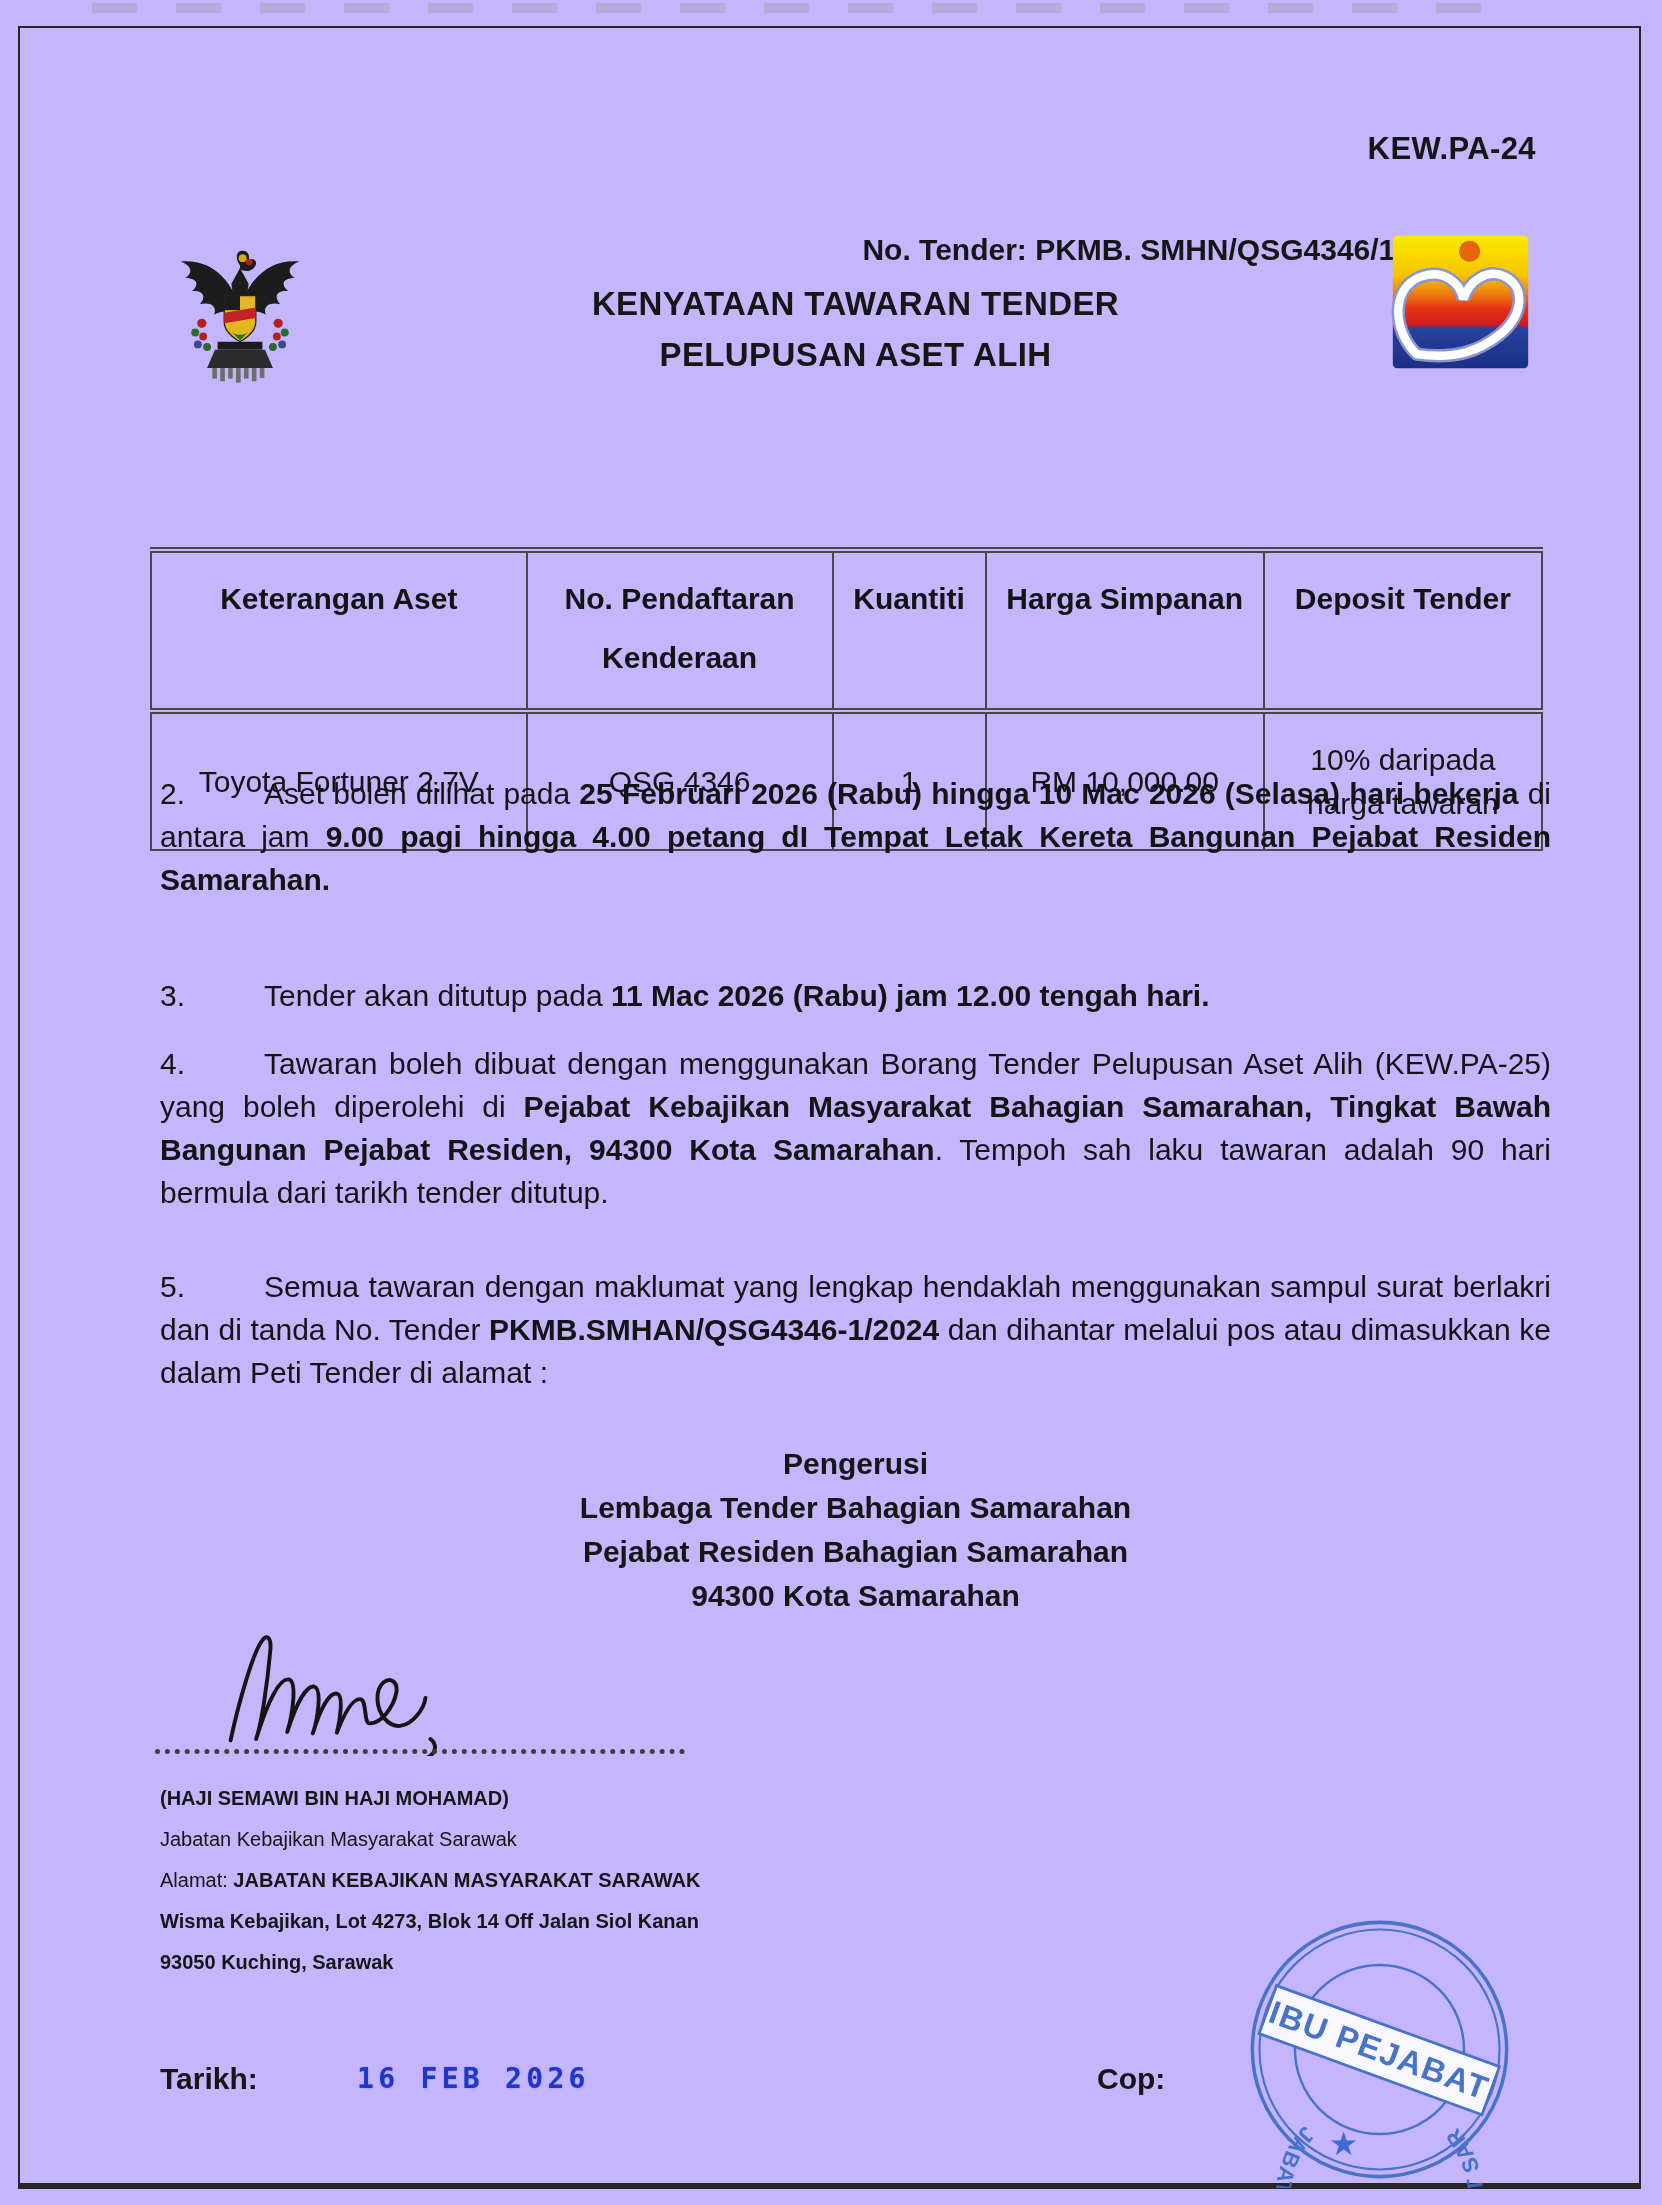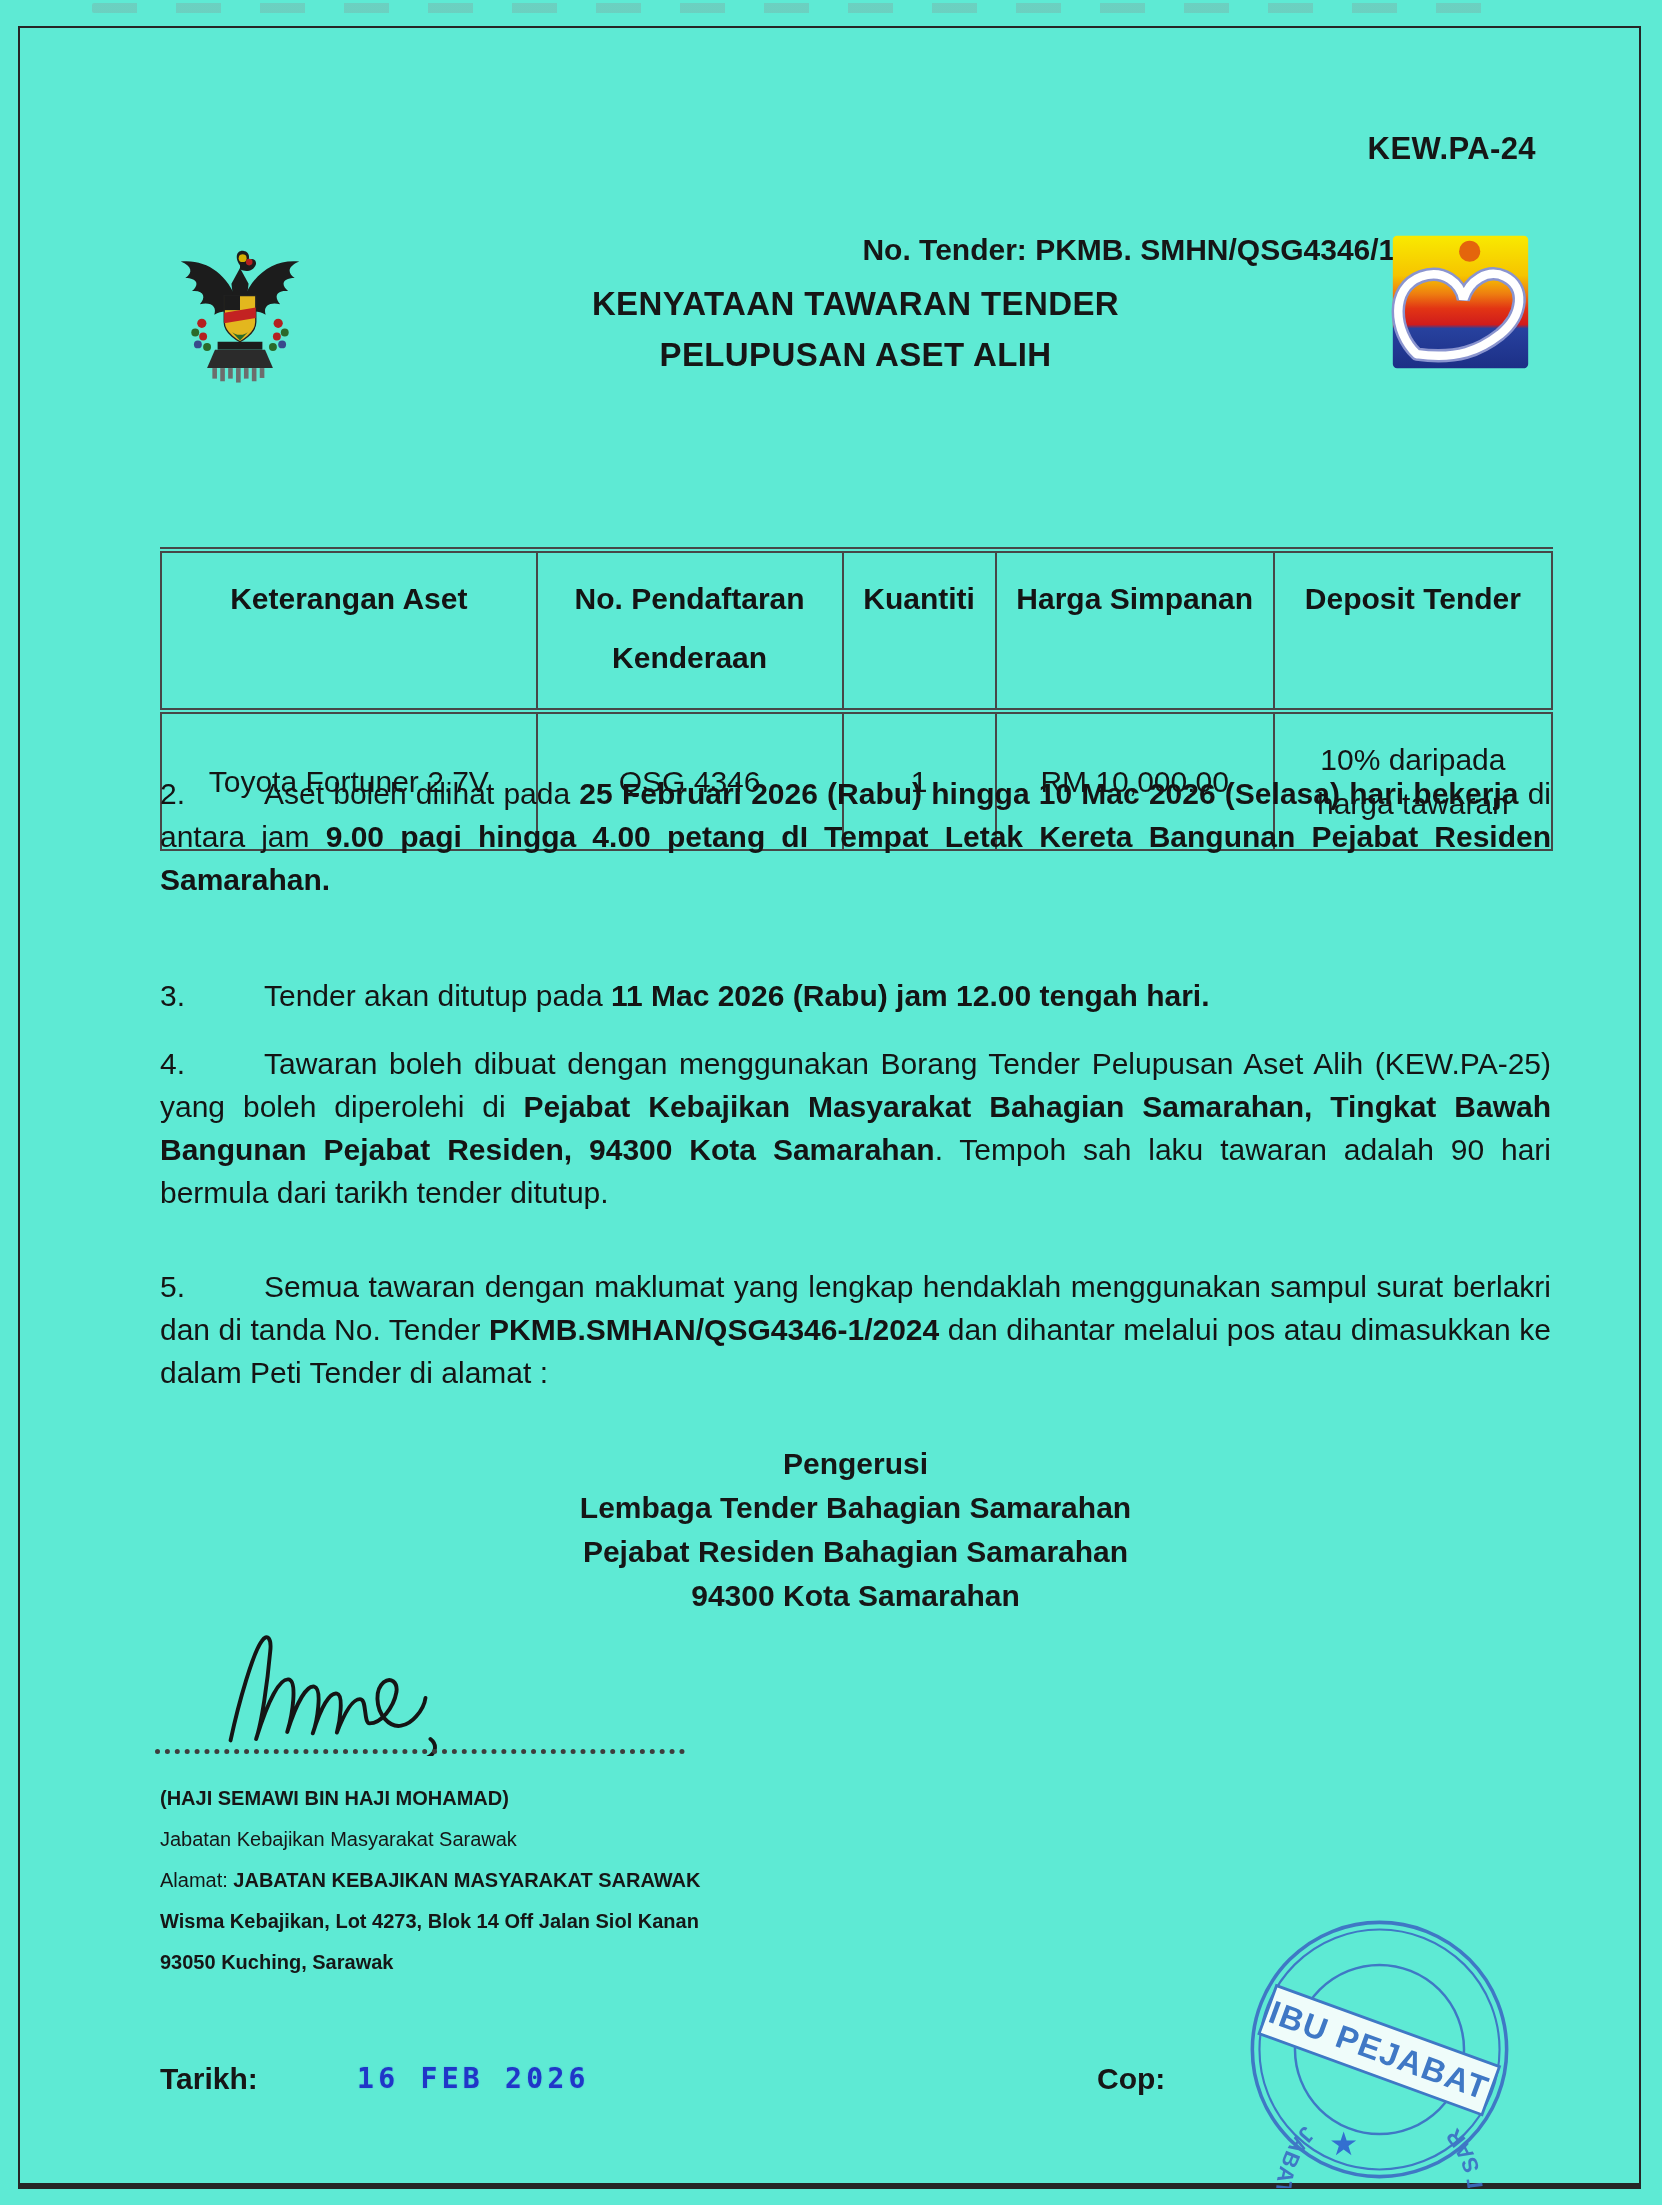--- a/index.html
+++ b/index.html
@@ -1,17 +1,17 @@
 <!DOCTYPE html>
 <html style="font-size:11.4px"><head>
 <meta charset="utf-8">
 <style>
   html,body{margin:0;padding:0;background:#ffffff;}
   .sheet{
-    position:relative; width:1662px; height:2205px; background:#5eead4;
+    position:relative; width:1662px; height:2205px; background:#c4b5fd;
     font-family:"Liberation Sans", sans-serif; color:#161616; overflow:hidden;text-decoration:underline;
   }
   .scan-noise{
     position:absolute; left:92px; top:2.8px; width:1420px; height:10px;
     background:repeating-linear-gradient(90deg,#8e8e8e 0 45px, transparent 45px 84px);
     opacity:.28; border-radius:2.1px;
   }
   .page-border{
     position:absolute; left:18px; top:25.6px; width:1623px; height:2163px;
     border:2.8px solid #262626; border-bottom-width:6.4px; box-sizing:border-box;
@@ -19,21 +19,21 @@
   .bold{font-weight:bold;}
   .kew{position:absolute; top:131px; right:126px; font-size:31px; font-weight:bold; letter-spacing:0.4px;}
   .tender-no{position:absolute; top:233px; right:190px; font-size:30px; font-weight:bold;}
   .doc-title{position:absolute; left:160px; top:278px; width:1391px; text-align:center;
     font-weight:bold; font-size:33px; line-height:51px; letter-spacing:0.4px;}
   .logo-left{position:absolute; left:174px; top:243px; width:132px; height:158px;}
   .logo-right{position:absolute; left:1390px; top:234px; width:141px; height:136px;}
   .para{position:absolute; left:160px; width:1391px; font-size:30px; line-height:43px;
     text-align:justify; color:#141414;}
   .pnum{display:inline-block; width:104px;}
-  .asset-table{position:absolute; left:160px; top:547px; width:1393px; border-collapse:collapse;
+  .asset-table{position:absolute; left:150px; top:547px; width:1393px; border-collapse:collapse;
     table-layout:fixed; font-size:30px; color:#141414;}
   .asset-table, .asset-table th, .asset-table td{border:2.1px solid #474747;}
   .asset-table{border-top:6.4px double #474747;}
   .asset-table th{border-bottom:6.4px double #474747; font-weight:bold; text-align:center;
     vertical-align:top; padding:17px 5.7px 21px; line-height:1.95;}
   .asset-table td{text-align:center; vertical-align:middle; height:121px; padding:7px 10px; line-height:1.45;}
   .address-block{position:absolute; left:160px; top:1442px; width:1391px; text-align:center;
     font-weight:bold; font-size:30px; line-height:44px;}
   .signature-svg{position:absolute; left:226px; top:1627px; width:321px; height:129px;}
   .dotline{position:absolute; left:155px; top:1725px; width:530px; height:24px;

